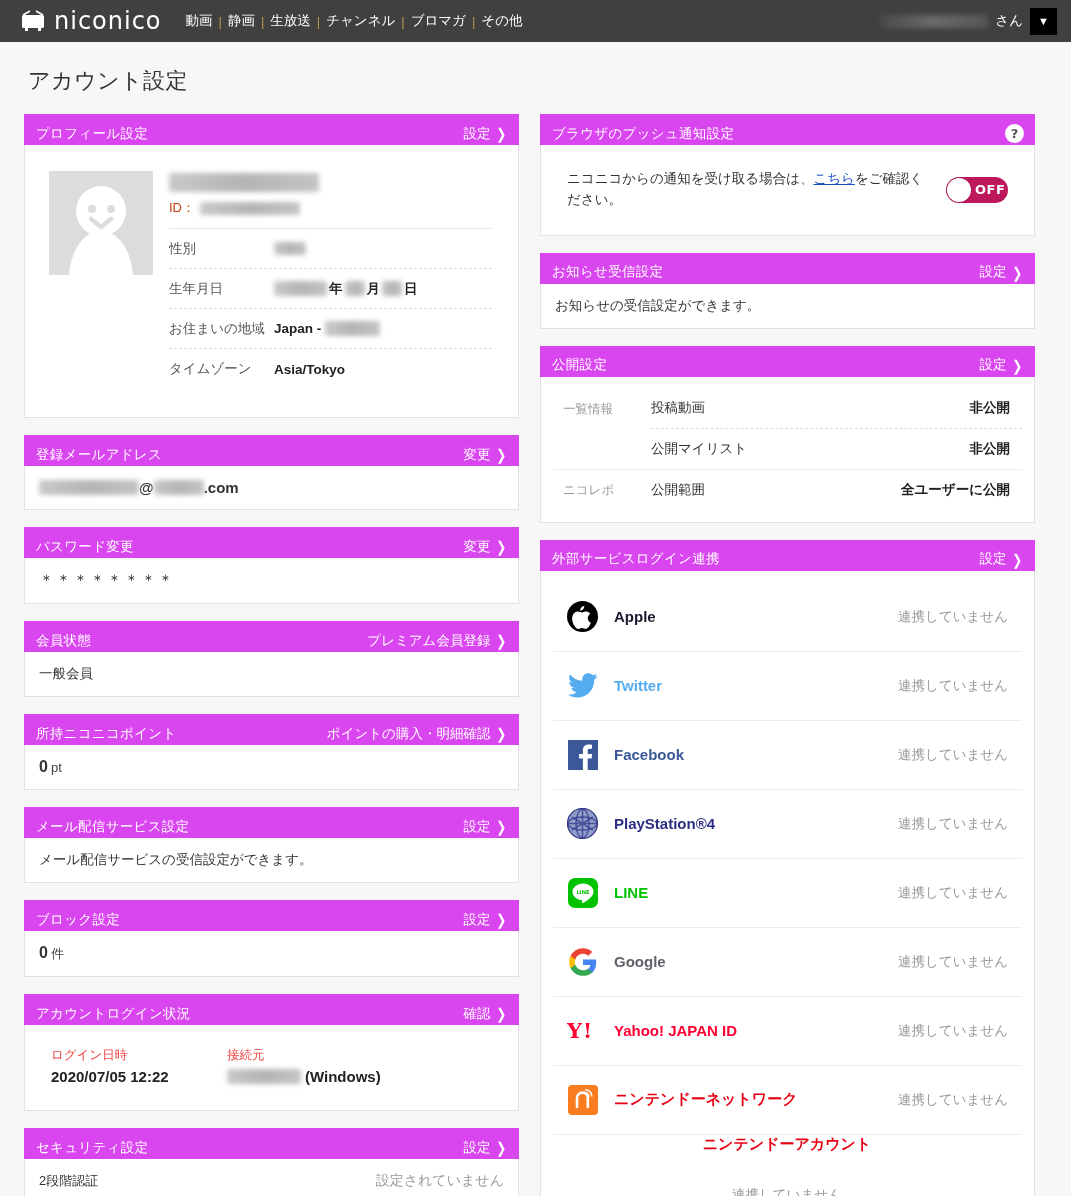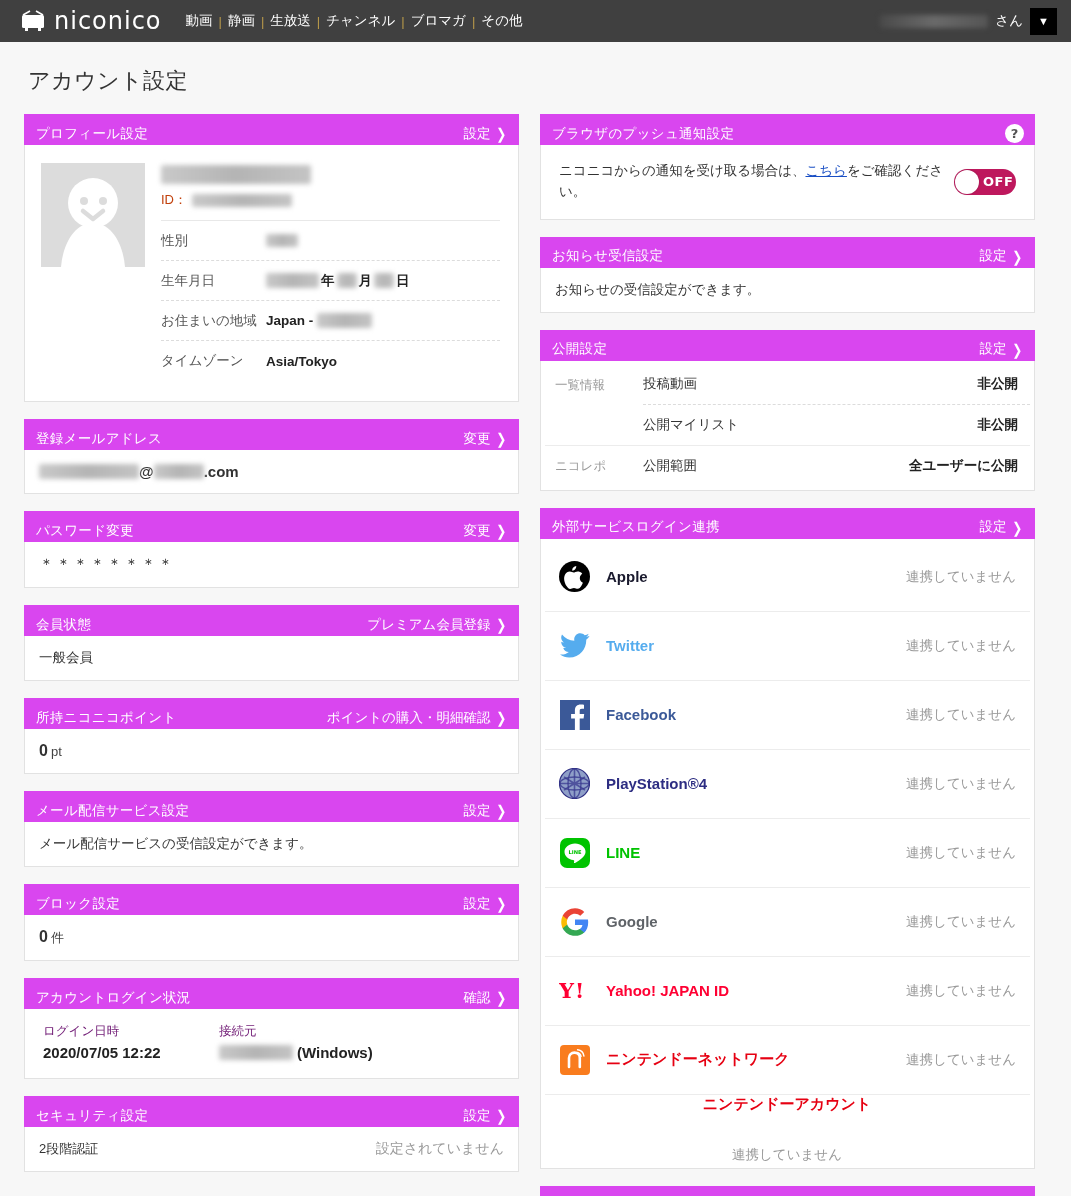--- a/index.html
+++ b/index.html
@@ -125,21 +125,21 @@
     font-size: 13px; font-weight: bold;
     font-family: "DejaVu Sans", sans-serif;
   }
   .card-body {
     background: #fff;
     border: 1px solid #e2e2e2;
     border-top: none;
     padding: 13px 14px;
     font-size: 13.5px;
   }
-  .card-body.flush { padding: 4px; }
+  .card-body.flush { padding: 12px; }
 
   
   .profile-body { display: flex; padding: 14px 14px 16px 12px; gap: 16px; }
   .avatar {
     width: 104px; height: 104px;
     background: #dcdcdc;
     flex: 0 0 104px;
   }
   .profile-right { flex: 1; padding-top: 2px; }
   .pname { height: 19px; width: 150px; margin-bottom: 7px; }
@@ -204,21 +204,21 @@
     font-size: 13.5px;
   }
   .pub-row:last-child { border-bottom: none; }
   .pub-row .k { flex: 1; color: #333; }
   .pub-row .v { font-weight: bold; color: #222; }
 
   
   .login-body { display: flex; padding: 10px 14px 13px; }
   .login-col { flex: 0 0 auto; }
   .login-col.first { width: 176px; }
-  .login-cap { font-size: 12.5px; color: #701a75; margin-bottom: 4px; }
+  .login-cap { font-size: 12.5px; color: #ef4444; margin-bottom: 4px; }
   .login-val { font-size: 15px; font-weight: bold; color: #222; display: flex; align-items: center; gap: 4px; }
 
   
   .sec-row { display: flex; align-items: center; font-size: 13px; }
   .sec-row .k { flex: 1; }
   .sec-row .v { color: #9a9a9a; font-size: 14px; }
 
   
   .svc-row {
     display: flex; align-items: center;

